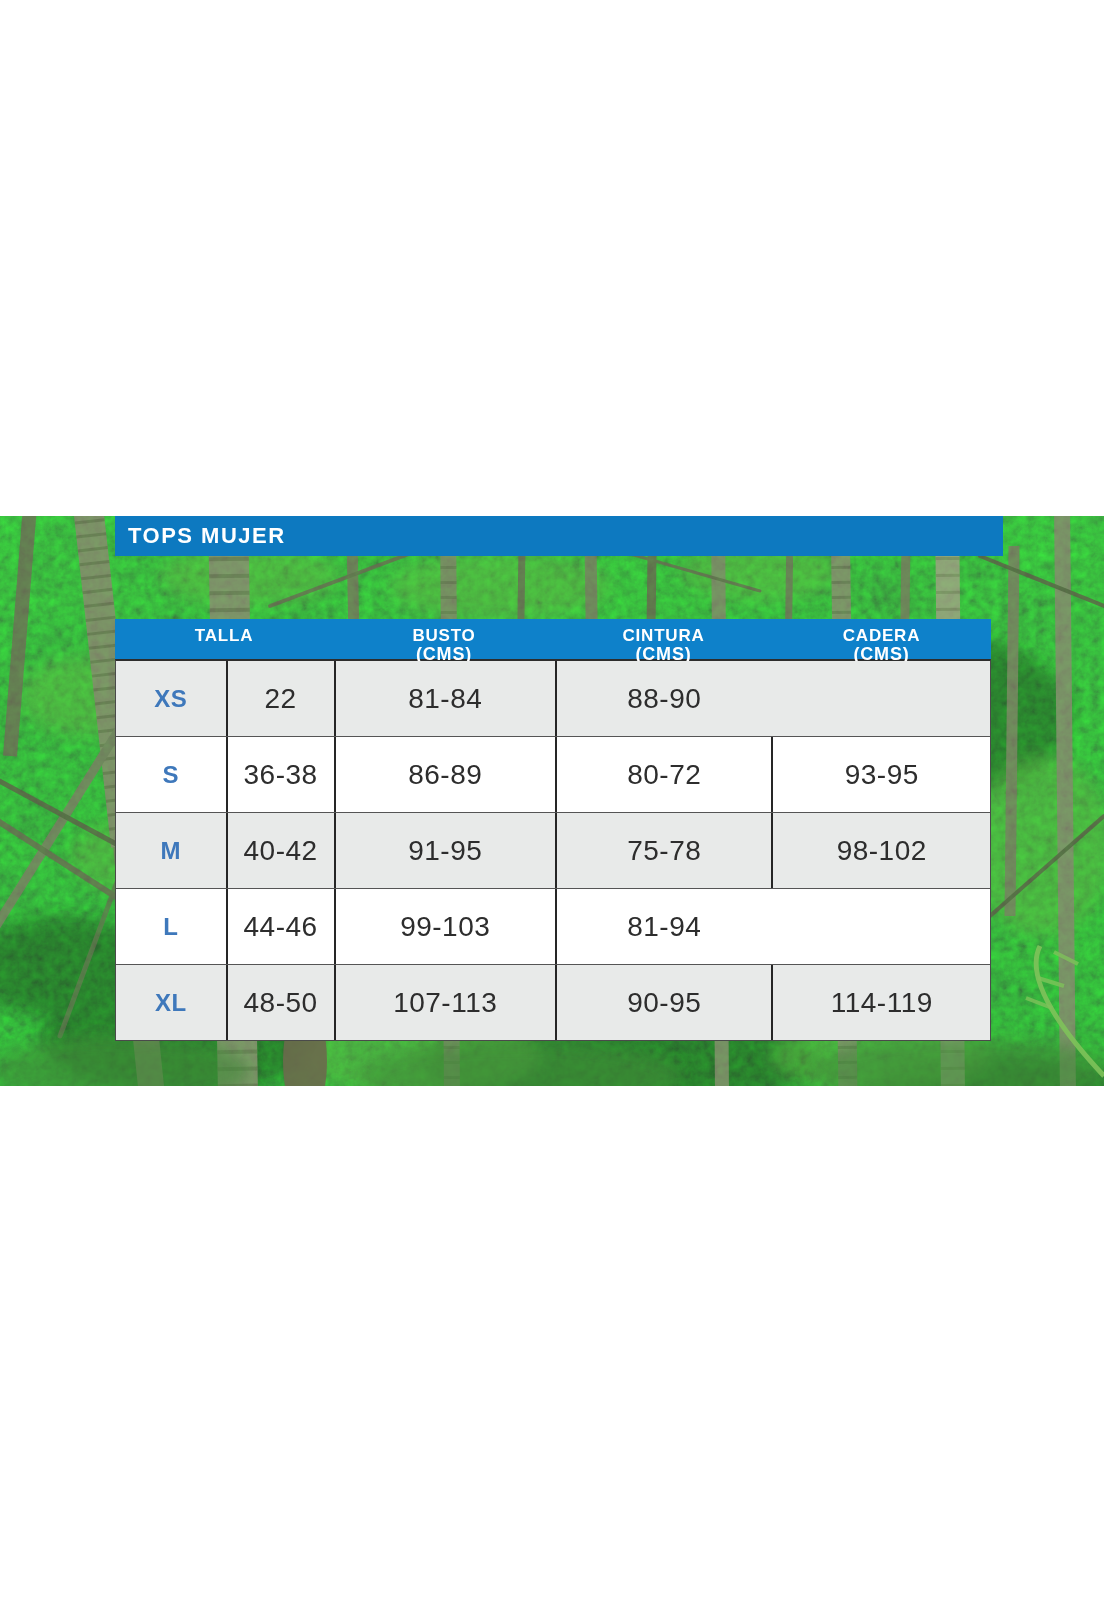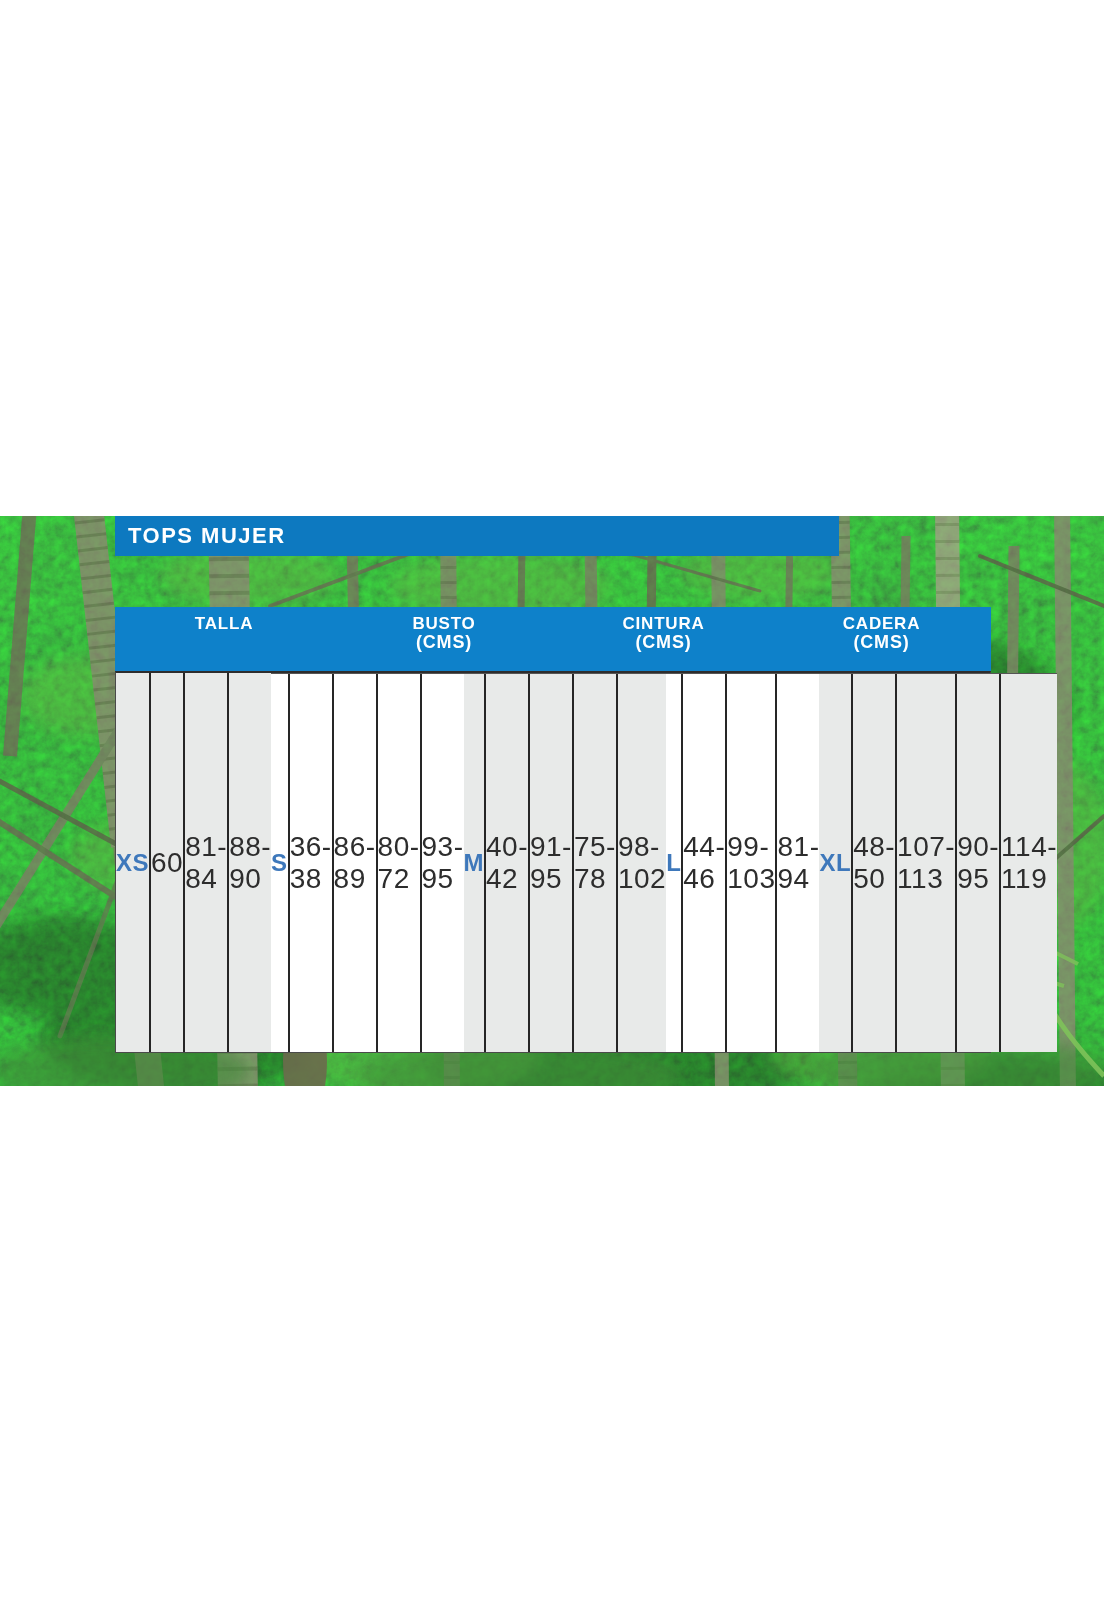--- a/index.html
+++ b/index.html
@@ -10,46 +10,46 @@
 
   
   .photo-band {
     position:absolute; left:0; top:516px; width:1104px; height:570px;
     overflow:hidden; background:#2e6b31;
   }
   .photo-band svg { display:block; width:1104px; height:570px; }
 
   
   .title-bar {
-    position:absolute; left:115px; top:516px; width:724px; height:40px;
+    position:absolute; left:115px; top:516px; width:888px; height:40px;
     background:var(--title-bar-blue, #0d79c0);
     display:flex; align-items:center; box-sizing:border-box; padding-left:13px;
   }
   .title-bar .title-text {
     color:#ffffff; font-size:22px; font-weight:bold; letter-spacing:1.5px;
   }
 
   
   .size-table { position:absolute; left:115px; top:607px; width:876px; }
 
   .thead {
-    height:64px; background:var(--header-blue, #0e81ca);
-    display:grid; grid-template-columns:218fr 222fr 217fr 219fr;
+    height:40px; background:var(--header-blue, #0e81ca);
+    display:grid; grid-template-columns:218fr 222fr 217fr 219fr;margin-top:12px;
   }
   .hcell {
     display:flex; flex-direction:column; align-items:center;
     padding-top:6px; box-sizing:border-box; color:#ffffff;
   }
   .hlabel { font-size:17px; font-weight:bold; letter-spacing:0.8px; line-height:21px; }
   .hsub   { font-size:18px; font-weight:bold; letter-spacing:0.8px; line-height:17px; }
 
   .tbody {
     height:382px; box-sizing:border-box;
     border:1px solid #4a4a4a; border-top:2px solid #2d2d2d;
-    display:flex; 
+    display:flex; flex-direction:column;
   }
   .trow {
     flex:1 1 0; box-sizing:border-box;
     display:grid; grid-template-columns:110fr 108fr 222fr 217fr 219fr;
   }
   .trow + .trow { border-top:1px solid #555555; }
   .row-gray  { background:var(--row-gray, #e8eae9); }
   .row-white { background:#ffffff; }
 
   .cell {
@@ -182,21 +182,21 @@
     <div class="hcell">
       <span class="hlabel">CADERA</span>
       <span class="hsub">(CMS)</span>
     </div>
   </div>
 
   <div class="tbody">
 
     <div class="trow row-gray">
       <div class="cell size">XS</div>
-      <div class="cell">60</div>
+      <div class="cell">22</div>
       <div class="cell">81-84</div>
       <div class="cell">88-90</div>
     </div>
 
     <div class="trow row-white">
       <div class="cell size">S</div>
       <div class="cell">36-38</div>
       <div class="cell">86-89</div>
       <div class="cell">80-72</div>
       <div class="cell">93-95</div>

